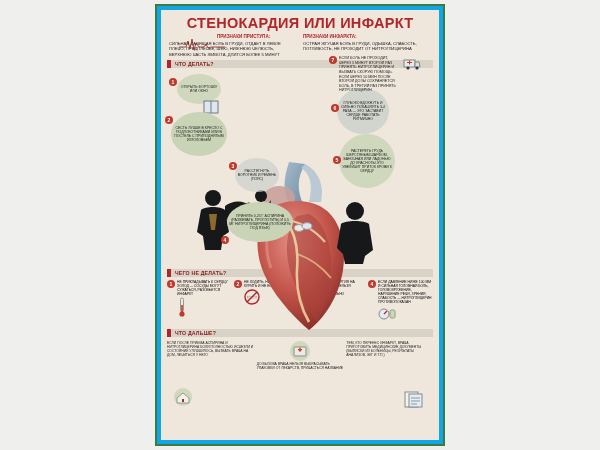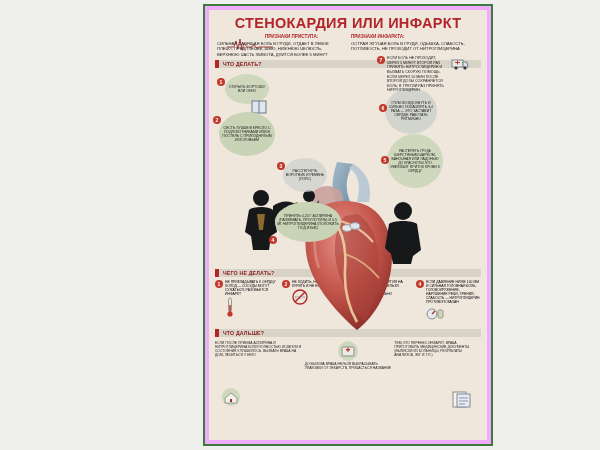--- a/index.html
+++ b/index.html
@@ -12,25 +12,24 @@
   #poster-wrap{
     position:relative;
     width:600px;height:450px;
     background:#efefed;
   }
   
   #poster{
     position:absolute;
     left:155px;top:4px;
     width:290px;height:442px;
-    background:#f0abfc;
+    background:#0ea5e9;
     border:2px solid #3e7b3a;
     box-sizing:border-box;
     overflow:hidden;
-    margin-left:48px;
   }
   #poster-inner{
     position:absolute;
     left:4px;top:4px;right:4px;bottom:4px;
     background:#efe6dc;
     overflow:hidden;
   }
   
   .title{
     text-align:center;

